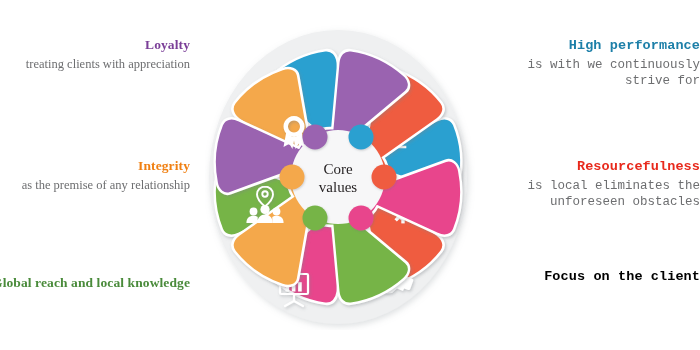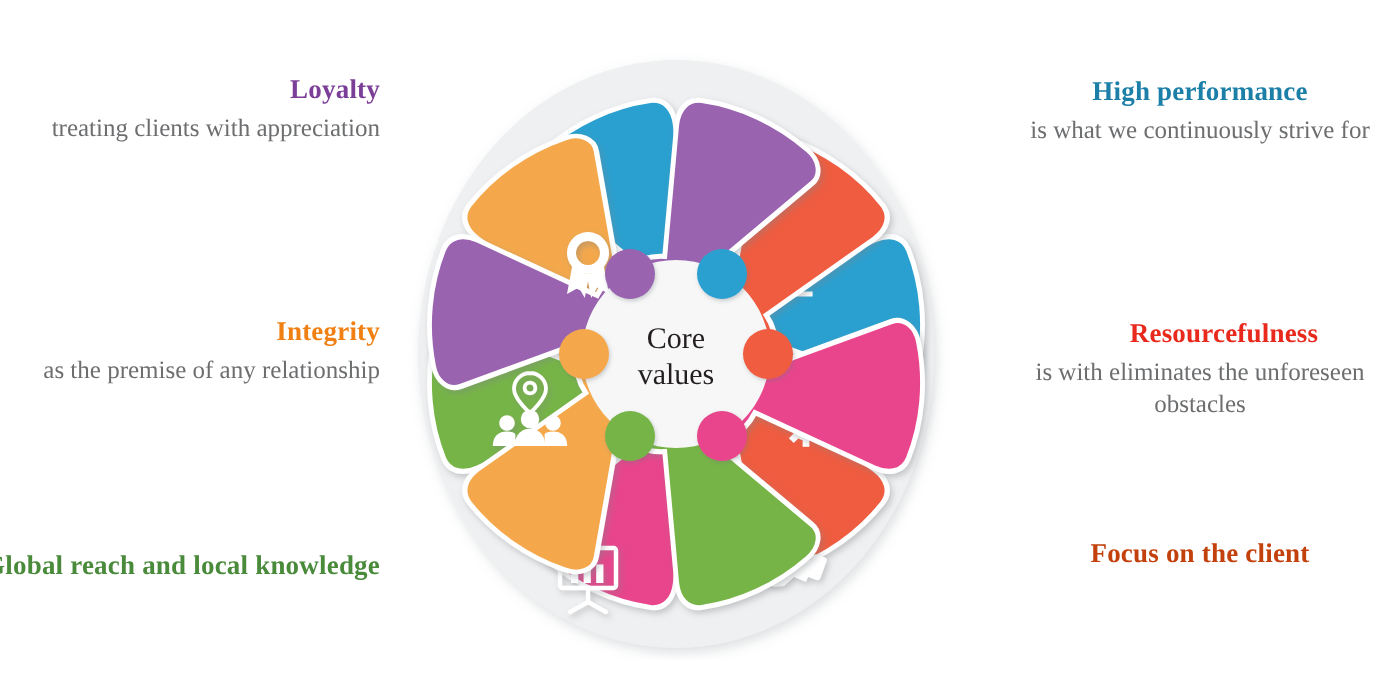--- a/index.html
+++ b/index.html
@@ -14,21 +14,21 @@
     overflow: hidden;
     font-family: "Liberation Serif", "DejaVu Serif", serif;
   }
 
   
   .label-block {
     position: absolute;
     width: 200px;
   }
   .label-block.left  { text-align: right; }
-  .label-block.right { text-align: center;  }
+  .label-block.right { text-align: right; font-family: Liberation Mono, monospace;  }
 
   .label-title {
     font-weight: bold;
     font-size: 13.5px;
     line-height: 1.25;
     margin: 0 0 2px 0;
     letter-spacing: 0.1px;
   }
   .label-desc {
     font-size: 12.5px;
@@ -75,30 +75,30 @@
   <p class="label-desc">as the premise of any relationship</p>
 </div>
 
 <div class="label-block left" id="blk-global">
   <p class="label-title" style="color: rgb(74, 139, 59);">Global reach and local knowledge</p>
   <p class="label-desc"></p>
 </div>
 
 <div class="label-block right" id="blk-highperf">
   <p class="label-title" style="color: rgb(28, 127, 168);">High performance</p>
-  <p class="label-desc">is what we continuously strive for</p>
+  <p class="label-desc">is with we continuously strive for</p>
 </div>
 
 <div class="label-block right" id="blk-resource">
   <p class="label-title" style="color: rgb(232, 41, 28); margin-left: 24px;">Resourcefulness</p>
-  <p class="label-desc">is with eliminates the unforeseen obstacles</p>
+  <p class="label-desc">is local eliminates the unforeseen obstacles</p>
 </div>
 
 <div class="label-block right" id="blk-focus">
-  <p class="label-title" style="color: #c2410c;">Focus on the client</p>
+  <p class="label-title" style="color: #000000;">Focus on the client</p>
 </div>
 
 <div id="wheel-wrap">
   <svg id="wheel-svg" viewBox="0 0 270 308" xmlns="http://www.w3.org/2000/svg">
     <defs>
       <filter id="softshadow" x="-25%" y="-25%" width="150%" height="150%">
         <feDropShadow dx="1.5" dy="2.5" stdDeviation="3" flood-color="#9aa0a6" flood-opacity="0.33"></feDropShadow>
       </filter>
       <filter id="petalshadow" x="-30%" y="-30%" width="170%" height="170%">
         <feDropShadow dx="1.2" dy="1.6" stdDeviation="1.6" flood-color="#7d8287" flood-opacity="0.40"></feDropShadow>

